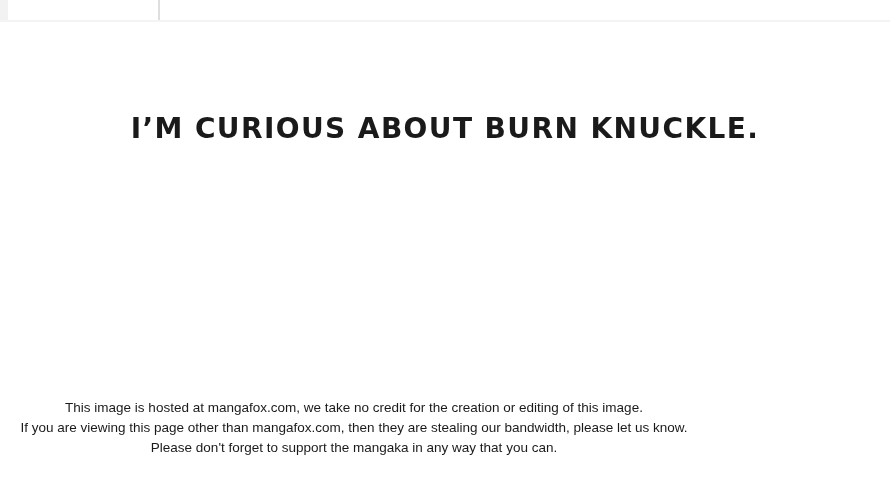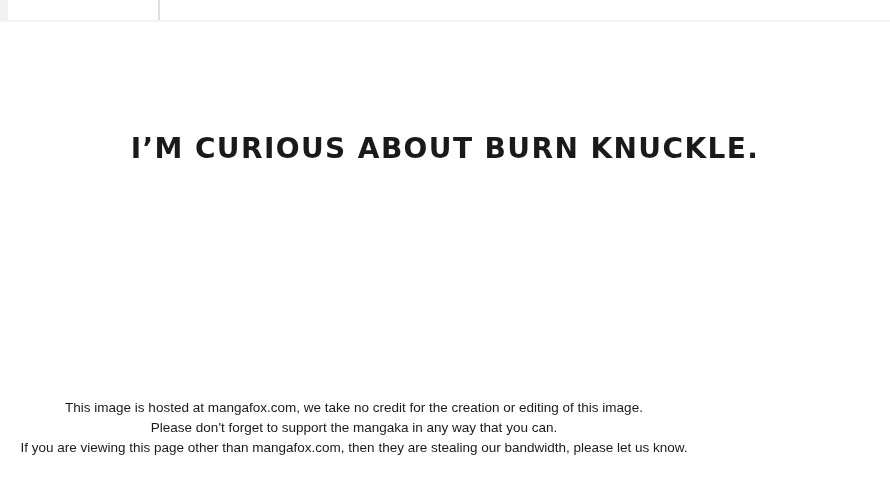--- a/index.html
+++ b/index.html
@@ -52,21 +52,20 @@
     left: 0;
     top: 112px;
     width: 890px;
     text-align: center;
     font-family: "DejaVu Sans", sans-serif;
     font-weight: bold;
     font-size: 28px;
     letter-spacing: 1.4px;
     color: #1a1a1a;
     white-space: nowrap;
-    margin-top: 20px;
   }
   .footer {
     position: absolute;
     left: 0;
     top: 398px;
     width: 708px;
     text-align: center;
     color: #1a1a1a;
     font-size: 13.5px;
     line-height: 20px;
@@ -82,17 +81,17 @@
 <div id="page">
 
   <div class="panel-edge-left"></div>
   <div class="panel-edge-mid"></div>
   <div class="panel-edge-top"></div>
 
   <div class="dialogue">I’M CURIOUS ABOUT BURN KNUCKLE.</div>
 
   <div class="footer">
     <span class="footer-line">This image is hosted at mangafox.com, we take no credit for the creation or editing of this image.</span>
+    <span class="footer-line">If you are viewing this page other than mangafox.com, then they are stealing our bandwidth, please let us know.</span>
     <span class="footer-line">Please don't forget to support the mangaka in any way that you can.</span>
-    <span class="footer-line">If you are viewing this page other than mangafox.com, then they are stealing our bandwidth, please let us know.</span>
   </div>
 
 </div>
 
 </body></html>

